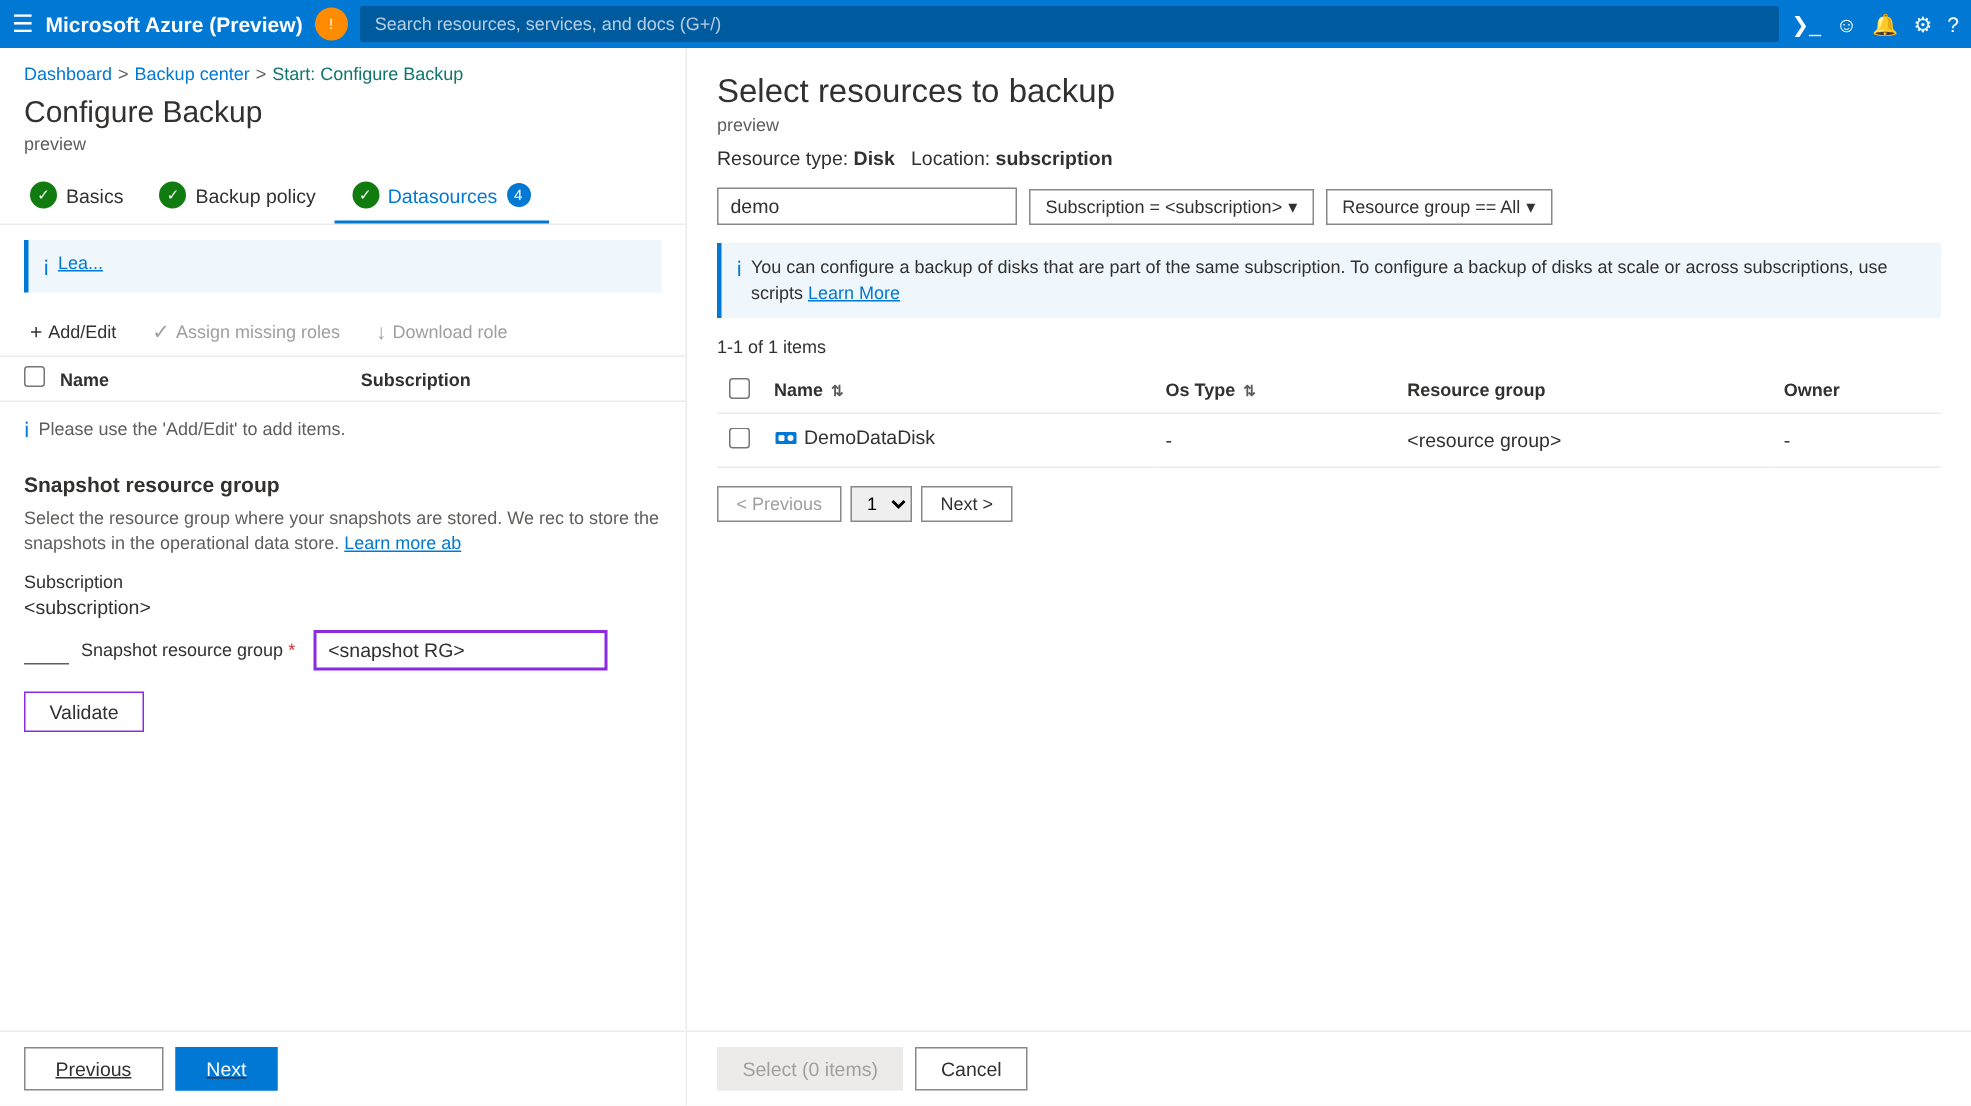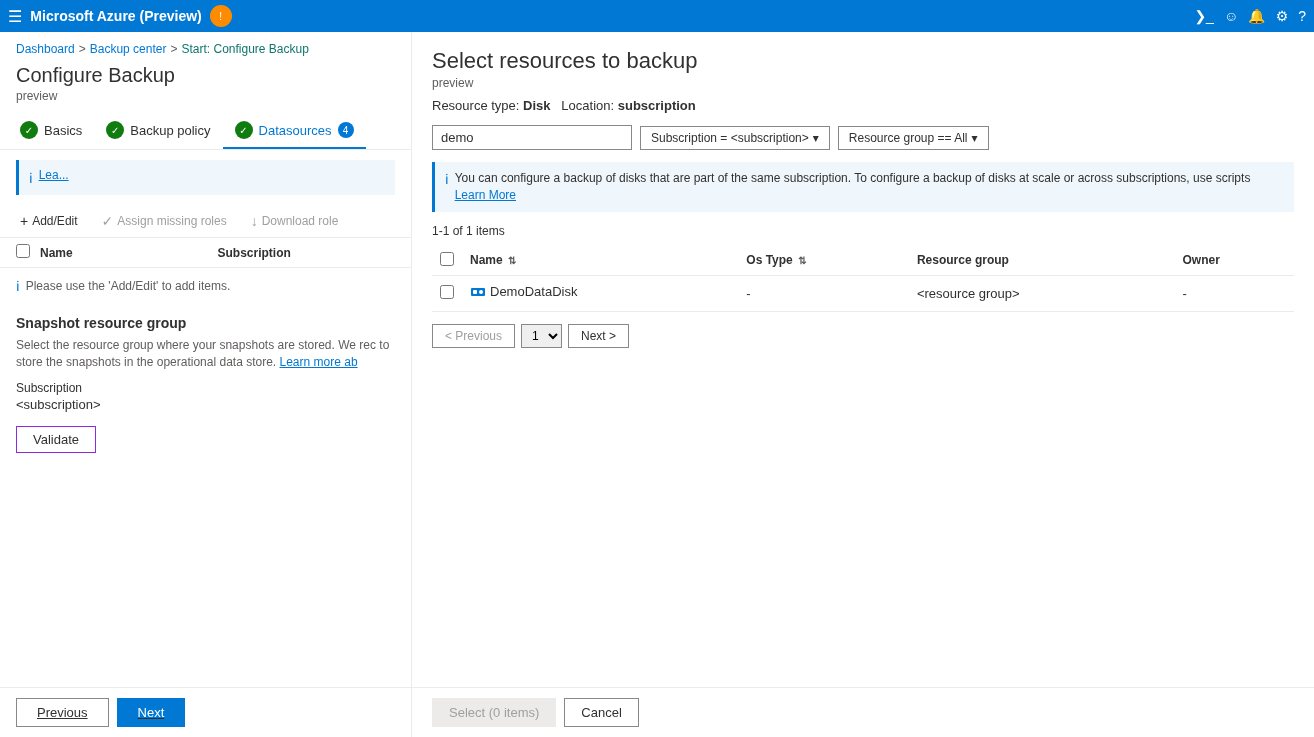--- a/index.html
+++ b/index.html
@@ -33,21 +33,21 @@
     }
     .topnav-search::placeholder { color: rgba(255,255,255,0.7); }
     .topnav-actions { display: flex; gap: 10px; margin-left: auto; }
     .topnav-action-icon { color: white; font-size: 14px; cursor: pointer; }
 
     
     .main-container { display: flex; height: calc(737px - 32px); }
 
     
     .left-panel {
-      width: 412px;
+      width: 458px;
       background: white;
       border-right: 1px solid #edebe9;
       display: flex;
       flex-direction: column;
       overflow: hidden;
     }
 
     .breadcrumb {
       padding: 10px 16px 4px;
       font-size: 12px;
@@ -353,20 +353,21 @@
 
     .checkbox-input { width: 14px; height: 14px; cursor: pointer; }
   </style>
 </head>
 <body>
 
 <nav class="topnav">
   <span class="topnav-hamburger">☰</span>
   <span class="topnav-title">Microsoft Azure (Preview)</span>
   <div class="topnav-icon-orange">!</div>
+  <input class="topnav-search" type="text" placeholder="Search resources, services, and docs (G+/)" style="">
   <div class="topnav-actions">
     <span class="topnav-action-icon">❯_</span>
     <span class="topnav-action-icon">☺</span>
     <span class="topnav-action-icon">🔔</span>
     <span class="topnav-action-icon">⚙</span>
     <span class="topnav-action-icon">?</span>
   </div>
 </nav>
 
 <div class="main-container">
@@ -440,20 +441,30 @@
         <div class="section-desc">
           <span>Select the resource group where your snapshots are stored. We rec to store the snapshots in the operational data store.</span>
           <a class="section-link">Learn more ab</a>
         </div>
 
         <div class="form-row">
           <div class="form-label">Subscription</div>
           <div class="form-value">&lt;subscription&gt;</div>
         </div>
 
+        <div class="form-row">
+          <div class="form-group">
+            <div class="form-input-prefix"></div>
+            <span class="form-input-label">
+              <span>Snapshot resource group</span>
+              <span style="color:#d13438;">*</span>
+            </span>
+            <input class="form-input" type="text" value="&lt;snapshot RG&gt;" style="">
+          </div>
+        </div>
 
         <button class="validate-btn">Validate</button>
       </div>
 
     </div>
 
     <div class="bottom-nav">
       <button class="btn-prev">Previous</button>
       <button class="btn-next">Next</button>
     </div>

